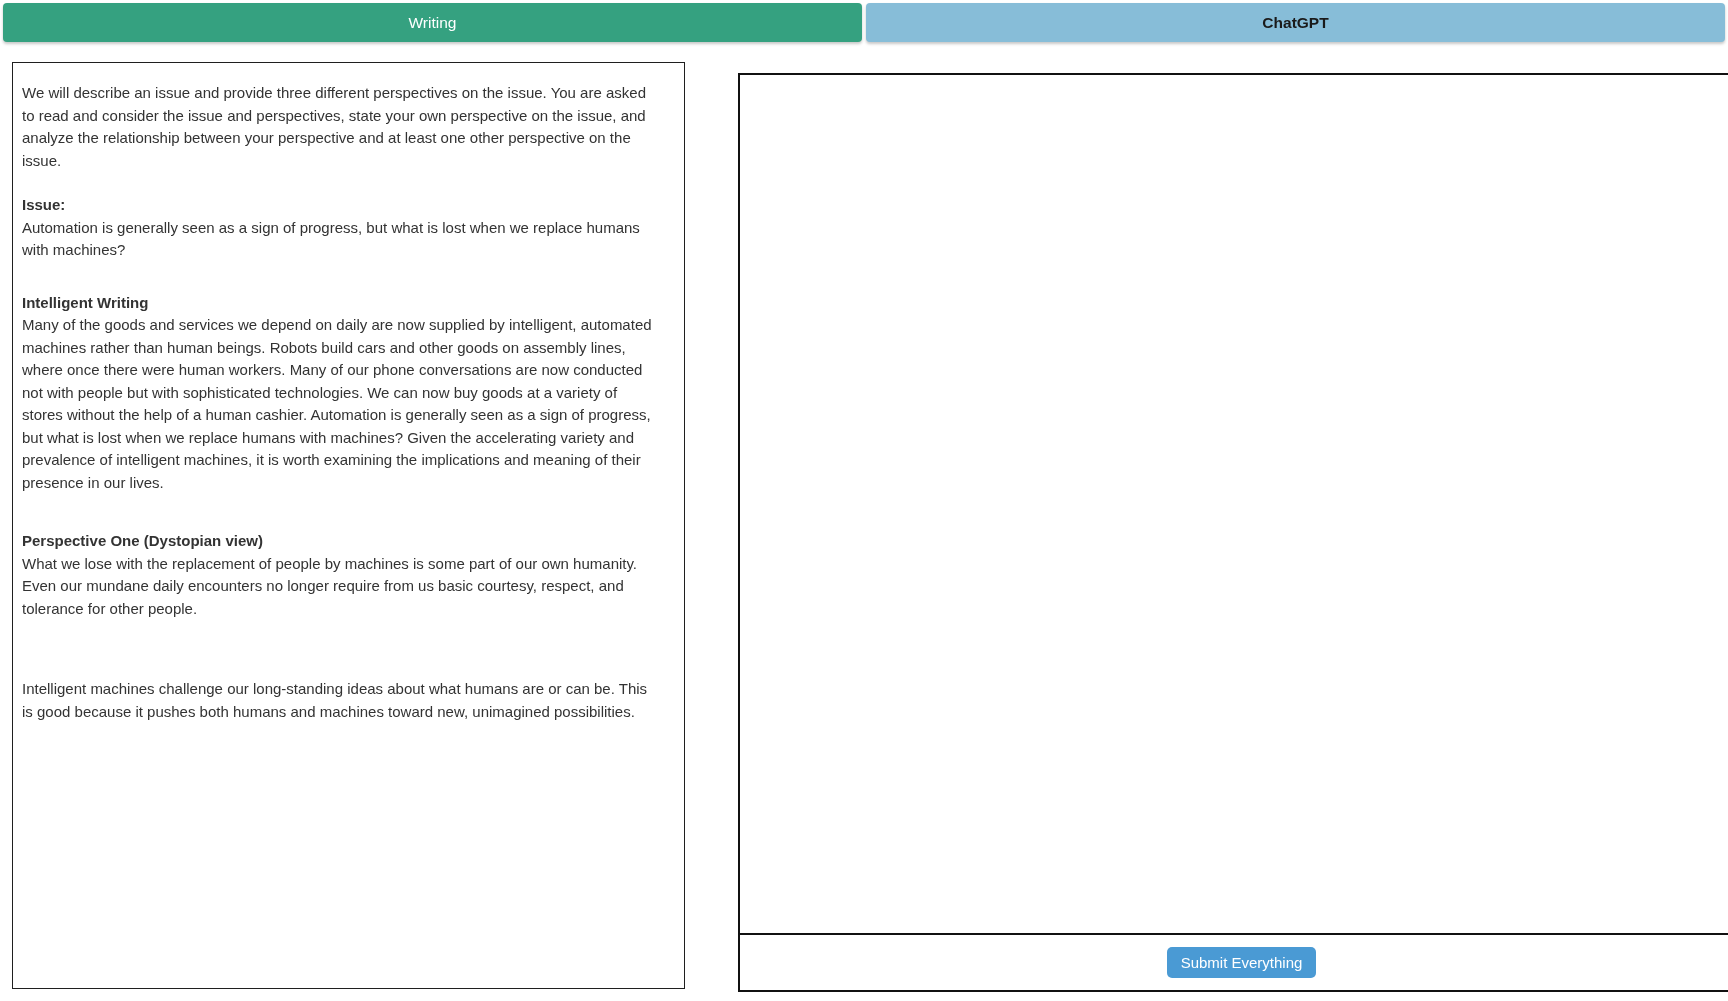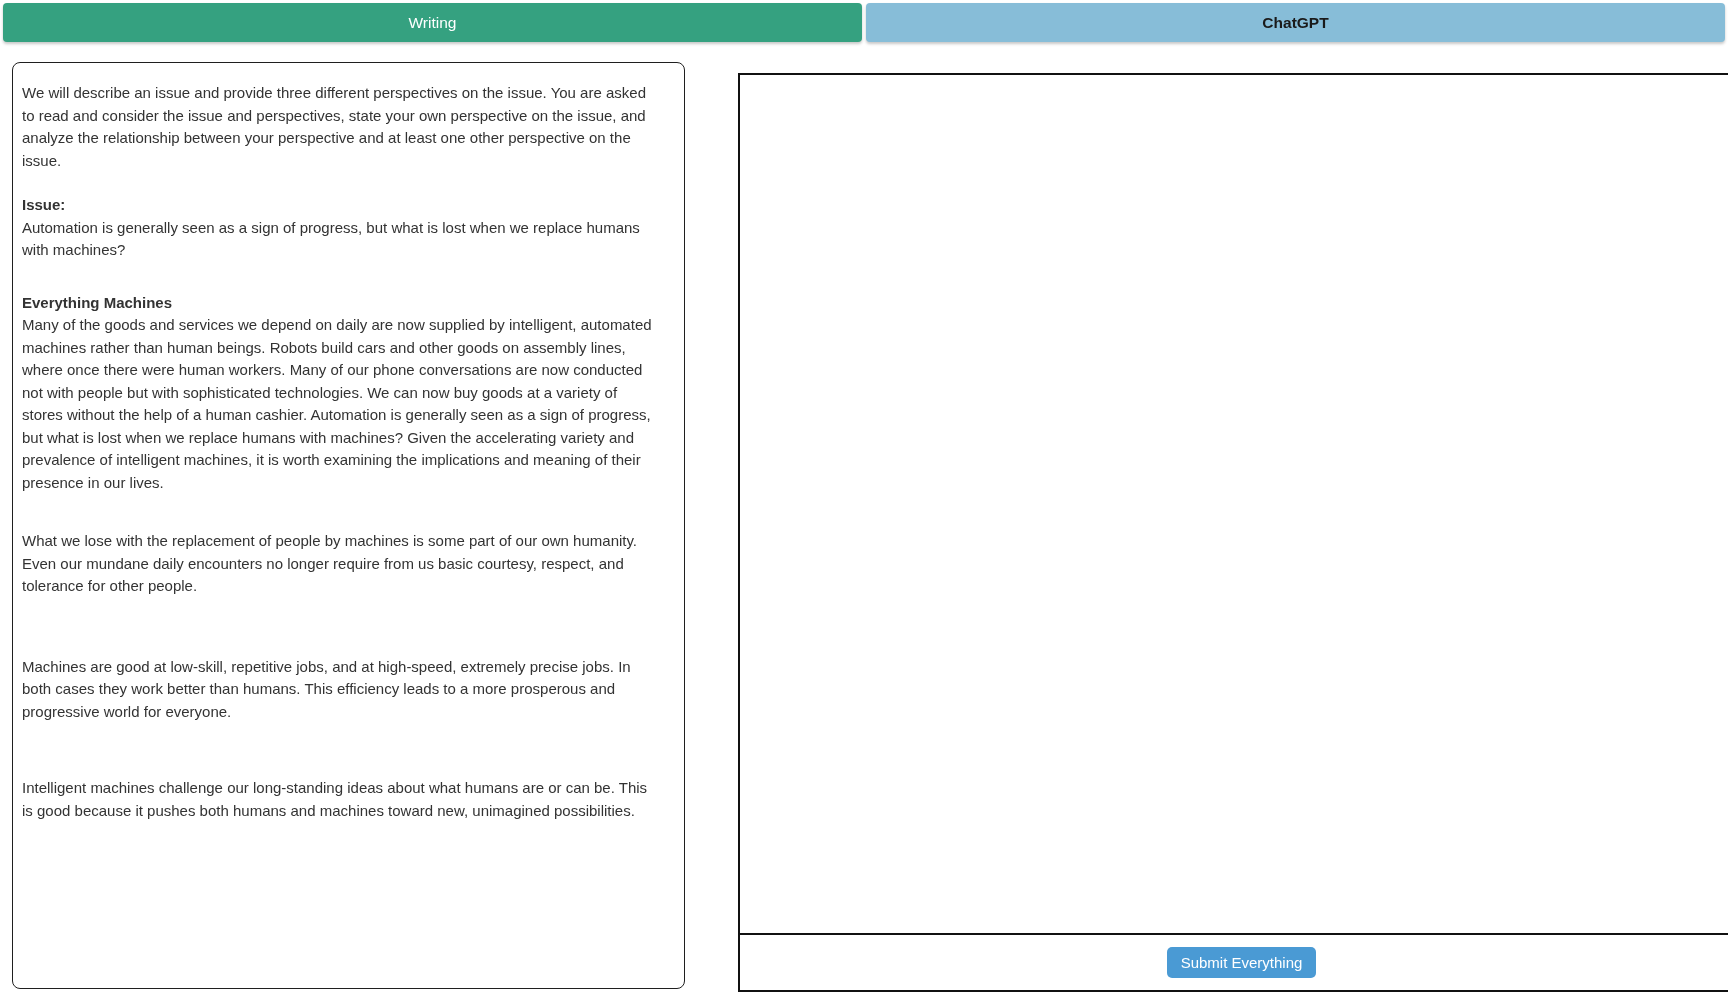--- a/index.html
+++ b/index.html
@@ -46,21 +46,21 @@
 
   
   .prompt-panel {
     position: absolute;
     left: 12px;
     top: 62px;
     width: 673px;
     height: 927px;
     box-sizing: border-box;
     border: 1.5px solid #1f1f1f;
-    border-radius: 8px;
+    border-radius: 0;
     background: #ffffff;
     padding: 19px 30px 14px 9px;
     font-size: 15px;
     line-height: 22.5px;
     color: #333333;
     overflow: hidden;
   }
   .prompt-intro { margin: 0; }
   .sec { margin: 0; }
   .sec-heading { font-weight: 700; }
@@ -136,30 +136,30 @@
 
 <div class="prompt-panel">
   <p class="prompt-intro">We will describe an issue and provide three different perspectives on the issue. You are asked to read and consider the issue and perspectives, state your own perspective on the issue, and analyze the relationship between your perspective and at least one other perspective on the issue.</p>
 
   <div class="sec sec-0">
     <div class="sec-heading">Issue:</div>
     <div class="sec-body">Automation is generally seen as a sign of progress, but what is lost when we replace humans with machines?</div>
   </div>
 
   <div class="sec sec-1">
-    <div class="sec-heading">Everything Machines</div>
+    <div class="sec-heading">Intelligent Writing</div>
     <div class="sec-body">Many of the goods and services we depend on daily are now supplied by intelligent, automated machines rather than human beings. Robots build cars and other goods on assembly lines, where once there were human workers. Many of our phone conversations are now conducted not with people but with sophisticated technologies. We can now buy goods at a variety of stores without the help of a human cashier. Automation is generally seen as a sign of progress, but what is lost when we replace humans with machines? Given the accelerating variety and prevalence of intelligent machines, it is worth examining the implications and meaning of their presence in our lives.</div>
   </div>
 
   <div class="sec sec-2">
+    <div class="sec-heading">Perspective One (Dystopian view)</div>
     <div class="sec-body">What we lose with the replacement of people by machines is some part of our own humanity. Even our mundane daily encounters no longer require from us basic courtesy, respect, and tolerance for other people.</div>
   </div>
 
   <div class="sec sec-3">
-    <div class="sec-body">Machines are good at low-skill, repetitive jobs, and at high-speed, extremely precise jobs. In both cases they work better than humans. This efficiency leads to a more prosperous and progressive world for everyone.</div>
   </div>
 
   <div class="sec sec-4">
     <div class="sec-body">Intelligent machines challenge our long-standing ideas about what humans are or can be. This is good because it pushes both humans and machines toward new, unimagined possibilities.</div>
   </div>
 </div>
 
 <div class="answer-panel">
   <textarea class="essay-textarea" style=""></textarea>
   <div class="answer-footer">

